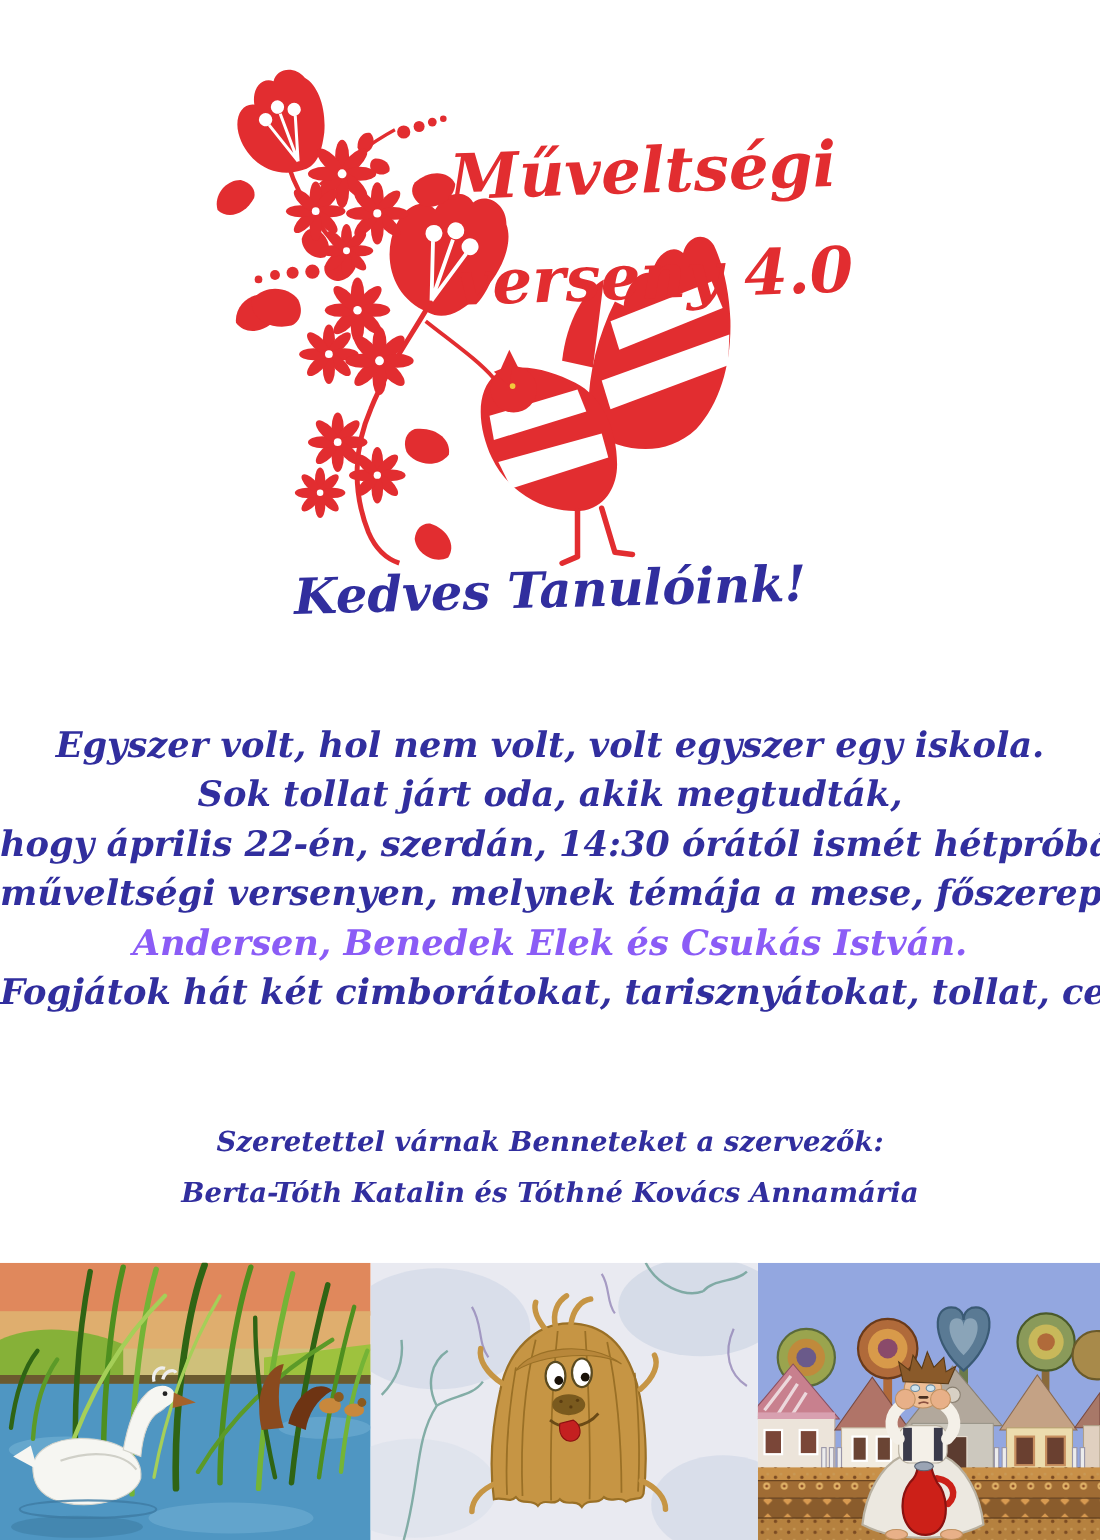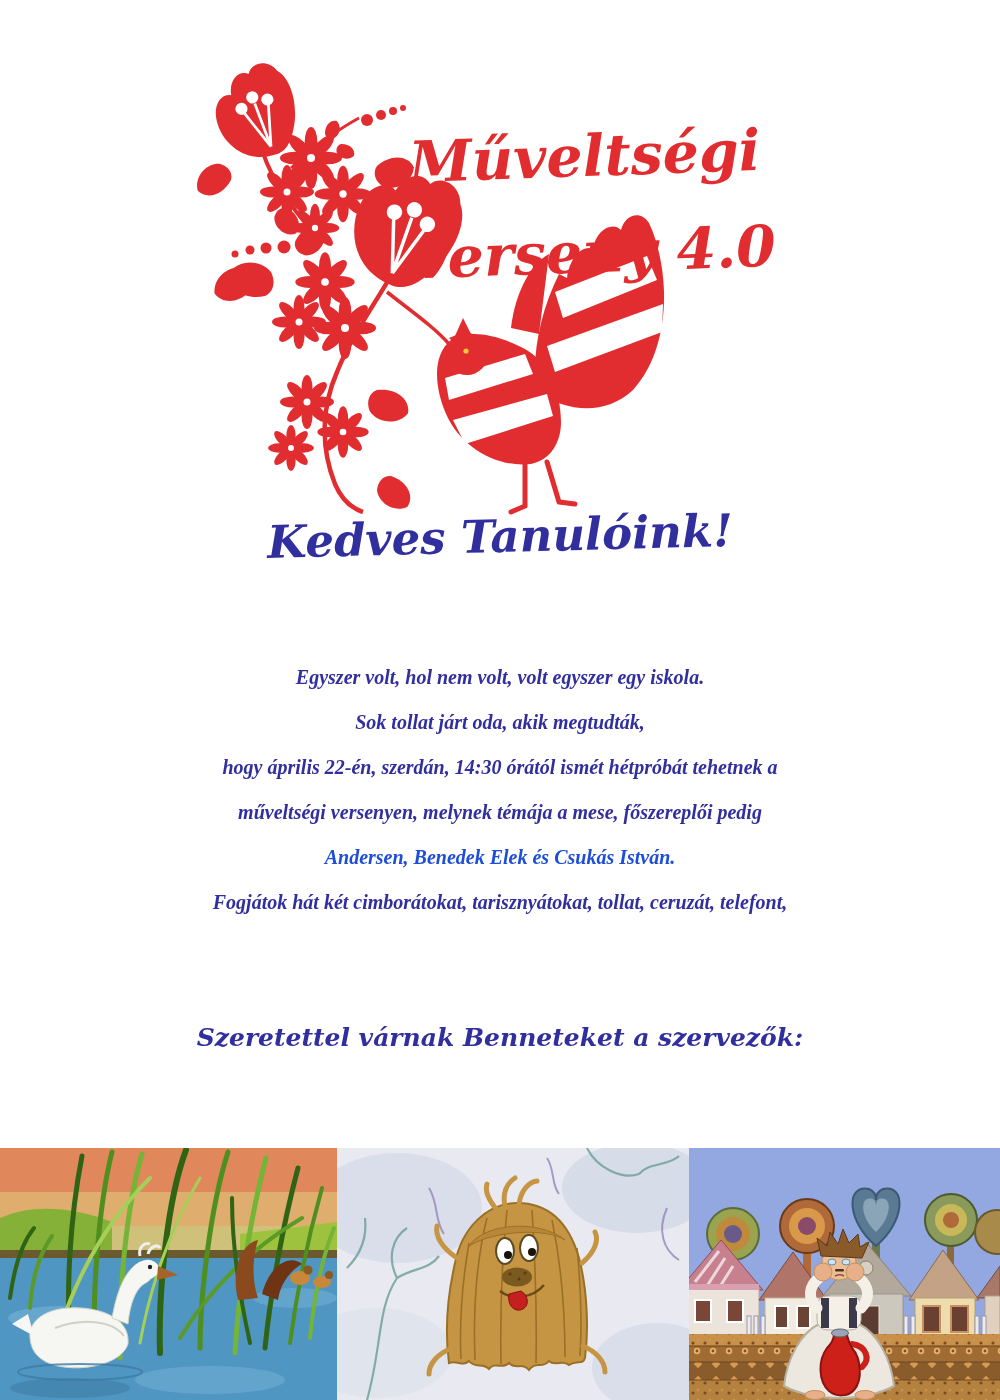--- a/index.html
+++ b/index.html
@@ -6,23 +6,23 @@
   body{width:1000px;height:1400px;background:#ffffff;font-family:"DejaVu Serif",serif;overflow:hidden;}
   .poster{position:relative;width:1000px;height:1400px;background:#ffffff;}
   .script{font-style:italic;font-weight:bold;}
   .title-line1{position:absolute;left:402px;top:122px;width:365px;text-align:center;
                font-size:57px;color:#e22d30;transform:rotate(-2deg);white-space:nowrap;}
   .title-line2{position:absolute;left:405px;top:218px;width:380px;text-align:center;
                font-size:57px;color:#e22d30;transform:rotate(-2deg);white-space:nowrap;}
   .greeting{position:absolute;left:0;top:510px;width:100%;text-align:center;
             font-size:45px;color:#312e9e;transform:rotate(-1.5deg);}
   .body-text{position:absolute;left:0;top:655px;width:100%;text-align:center;
-             font-size:20px;line-height:45px;color:#312e9e;font-family:Liberation Serif, serif;}
+             font-size:32px;line-height:45px;color:#312e9e;}
   .body-text .line{white-space:nowrap;}
-  .line.red{color:#1d4ed8;}
+  .line.red{color:#8b5cf6;}
   .closing{position:absolute;left:0;top:1014px;width:100%;text-align:center;
            font-size:25px;line-height:47px;color:#312e9e;}
   .closing .line{white-space:nowrap;}
   .decoration{position:absolute;left:195px;top:60px;}
   .photos{position:absolute;left:0;top:1148px;width:1000px;height:252px;display:flex;}
   .photos svg{display:block;flex:0 0 auto;}
 </style>
 </head>
 <body>
 
@@ -126,20 +126,21 @@
     <div class="line blue">Egyszer volt, hol nem volt, volt egyszer egy iskola.</div>
     <div class="line blue">Sok tollat járt oda, akik megtudták,</div>
     <div class="line blue">hogy április 22-én, szerdán, 14:30 órától ismét hétpróbát tehetnek a</div>
     <div class="line blue">műveltségi versenyen, melynek témája a mese, főszereplői pedig</div>
     <div class="line red">Andersen, Benedek Elek és Csukás István.</div>
     <div class="line blue">Fogjátok hát két cimborátokat,  tarisznyátokat, tollat, ceruzát, telefont,</div>
   </div>
 
   <div class="closing script">
     <div class="line">Szeretettel várnak Benneteket a szervezők:</div>
+    <div class="line">Berta-Tóth Katalin és Tóthné Kovács Annamária</div>
   </div>
 
   <div class="photos">
 
     <svg width="337" height="252" viewBox="0 0 337 252">
       <rect width="337" height="48" fill="#e0885c"></rect>
       <rect y="44" width="337" height="36" fill="#dfae6e"></rect>
       <rect y="78" width="337" height="26" fill="#cfc07a"></rect>
       <path d="M0,70 C30,56 72,58 112,74 L112,112 L0,112 Z" fill="#86b138"></path>
       <path d="M240,86 L337,74 L337,110 L240,110 Z" fill="#9ec23e"></path>

